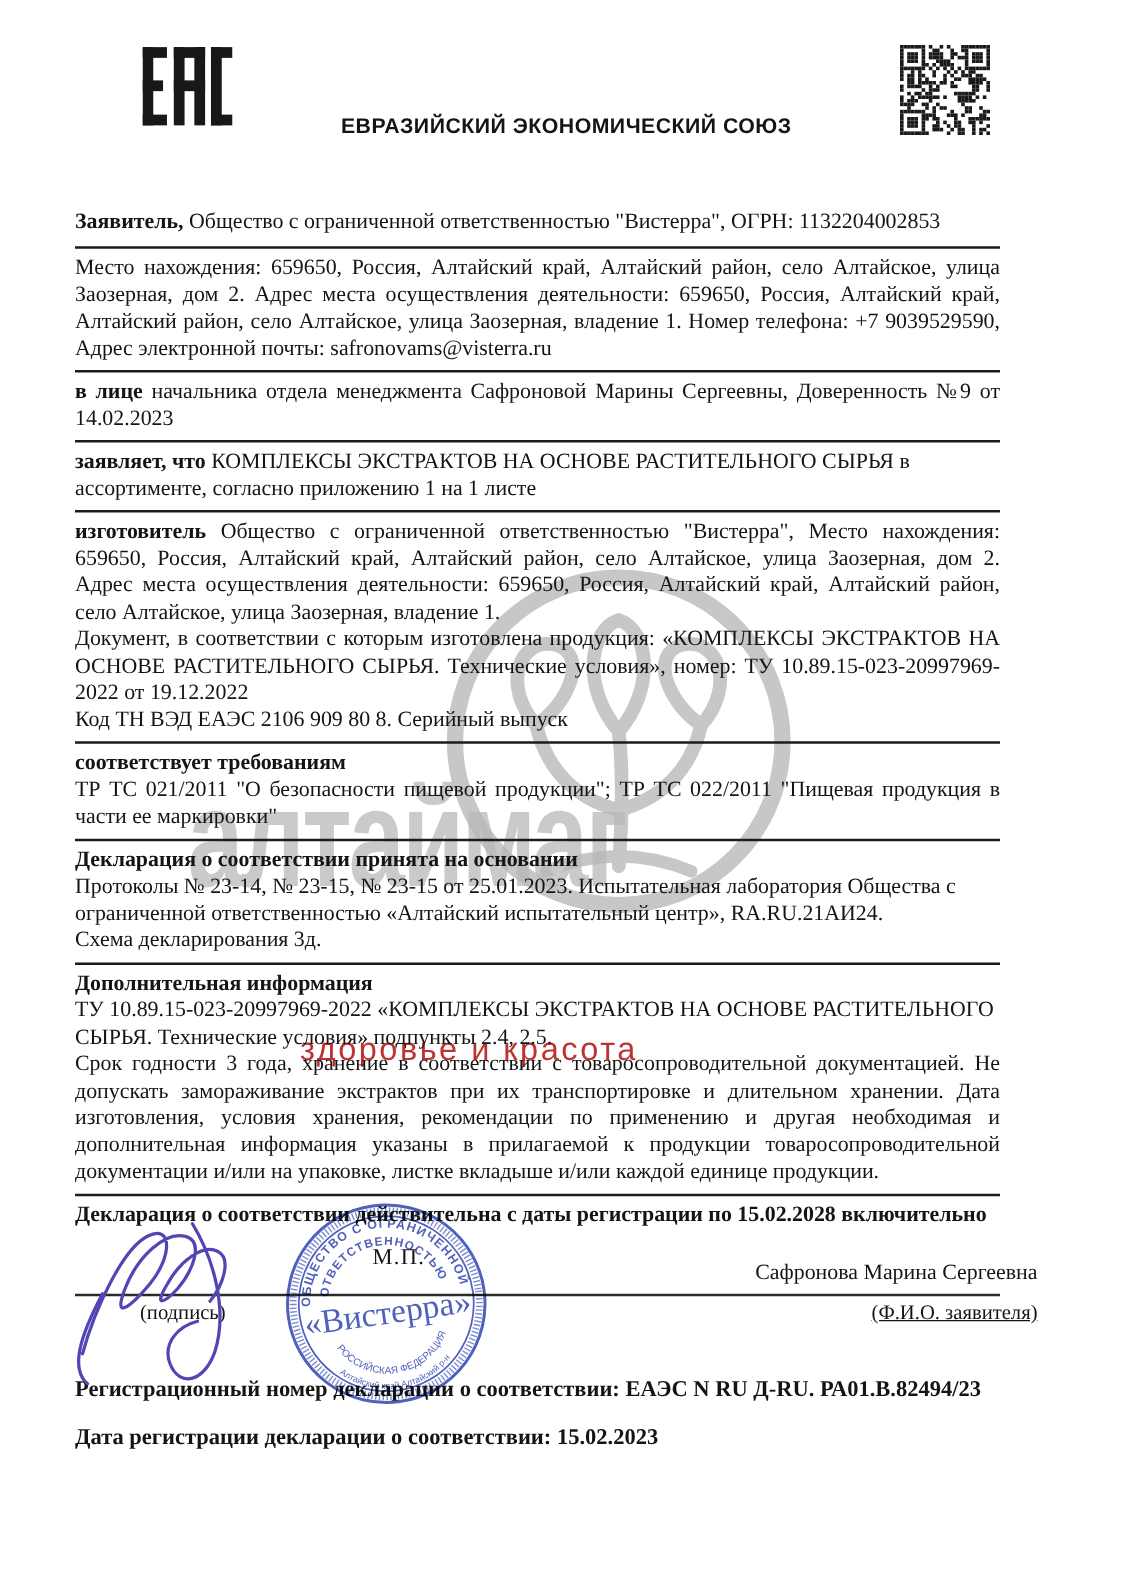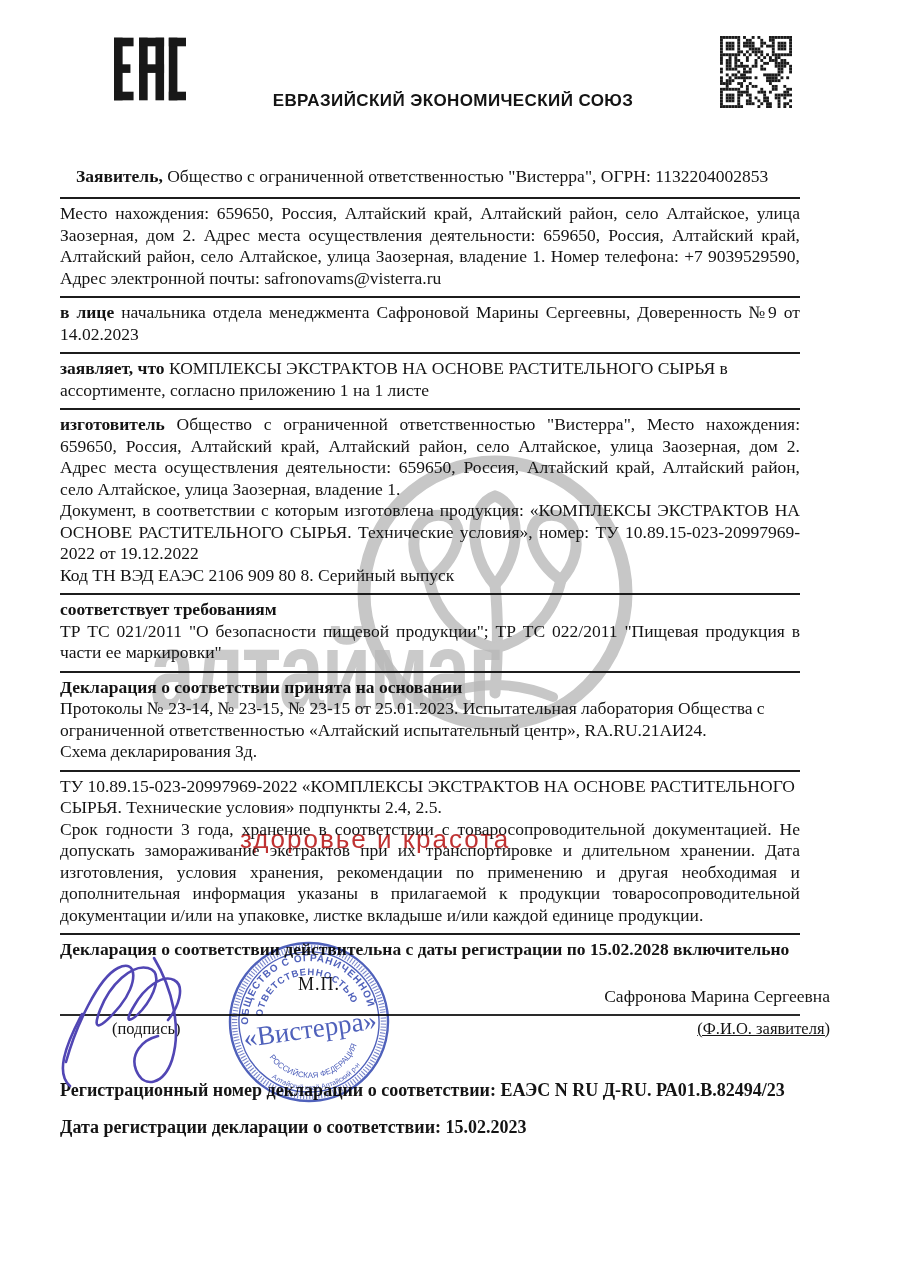--- a/index.html
+++ b/index.html
@@ -7,21 +7,21 @@
         font-family:"Liberation Serif",serif;font-size:17.5px;line-height:21.5px;color:#141414;}
   .content{position:relative;z-index:2;padding:26px 20px 0 60px;width:820px;box-sizing:border-box;}
 
   
   .header{display:flex;align-items:flex-end;margin:4px 0 0 0;}
   .eac-wrap{margin-left:54px;flex:0 0 auto;}
   .hdr-title{flex:1;text-align:center;font-family:"Liberation Sans",sans-serif;
              font-weight:bold;font-size:17px;line-height:26px;letter-spacing:.4px;padding-top:18px;}
   .qr-wrap{flex:0 0 auto;margin-right:8px;padding-top:2px;}
 
-  .applicant{margin:52px 0 10px 16px;}
+  .applicant{margin:52px 0 10px 0;}
   b{font-weight:bold;}
   .sec{border-top:2px solid #1c1c1c;padding:4px 0 7px 0;}
   .sec p{margin:0;}
   .just{text-align:justify;}
   .head-line{font-weight:bold;}
 
   
   .sig-area{position:relative;height:94px;}
   .sig-line{position:absolute;left:0;right:0;top:46px;border-top:2px solid #2a2a2a;}
   .cap-sign{position:absolute;left:52px;top:50px;font-size:16.5px;}
@@ -432,20 +432,21 @@
       <p class="just">ТР ТС 021/2011 "О безопасности пищевой продукции"; ТР ТС 022/2011 "Пищевая продукция в части ее маркировки"</p>
     </div>
 
     <div class="sec">
       <p class="head-line">Декларация о соответствии принята на основании</p>
       <p>Протоколы № 23-14, № 23-15,  № 23-15 от 25.01.2023.  Испытательная лаборатория Общества с ограниченной ответственностью «Алтайский испытательный центр», RA.RU.21АИ24.</p>
       <p>Схема декларирования 3д.</p>
     </div>
 
     <div class="sec">
+      <p class="head-line">Дополнительная информация</p>
       <p>ТУ 10.89.15-023-20997969-2022 «КОМПЛЕКСЫ ЭКСТРАКТОВ НА ОСНОВЕ РАСТИТЕЛЬНОГО СЫРЬЯ.  Технические условия» подпункты 2.4, 2.5.</p>
       <p class="just">Срок годности 3 года, хранение в соответствии с товаросопроводительной документацией. Не допускать замораживание экстрактов при их транспортировке и длительном хранении.  Дата изготовления,  условия хранения, рекомендации по применению и другая  необходимая и дополнительная информация указаны в прилагаемой к продукции товаросопроводительной документации и/или на упаковке, листке вкладыше и/или каждой единице продукции.</p>
     </div>
 
     <div class="sec">
       <p class="head-line">Декларация о соответствии действительна с даты регистрации по 15.02.2028 включительно</p>
     </div>
 
     <div class="sig-area">
       <svg class="signature-svg" width="280" height="150" viewBox="0 0 280 150">

